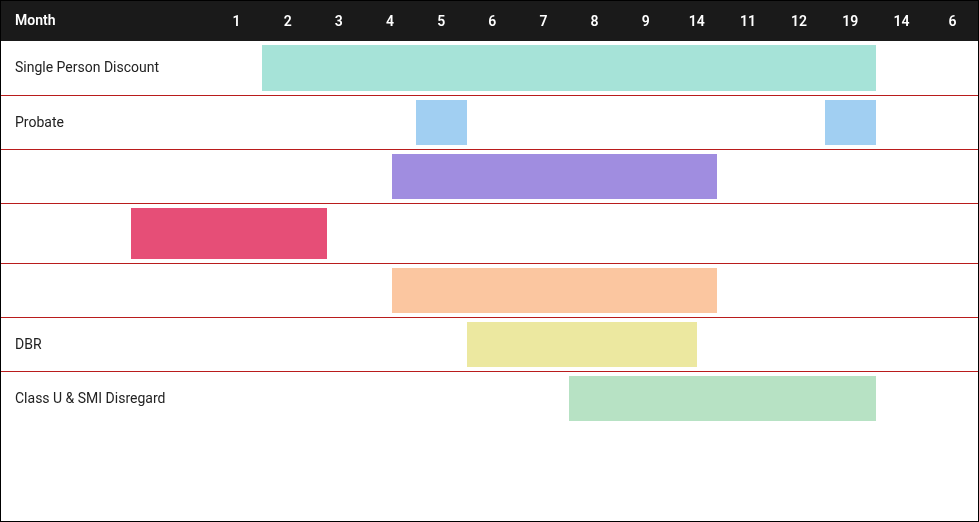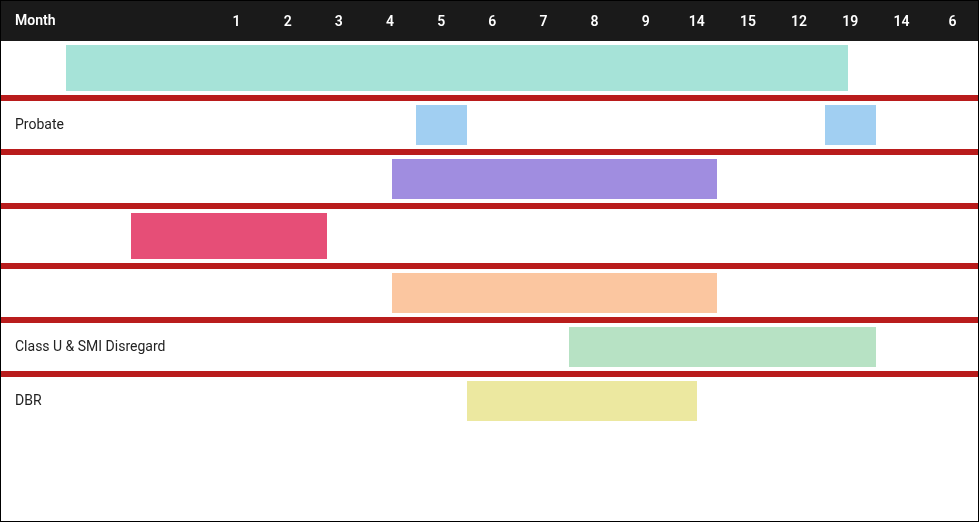--- a/index.html
+++ b/index.html
@@ -51,21 +51,21 @@
     flex: 1;
     text-align: center;
     font-weight: 600;
   }
   .data-rows {
     position: relative;
   }
   .data-row {
     display: flex;
     height: 54px;
-    border-top: 6px solid #b91c1c;
+    border-top: 1px solid #b91c1c;
   }
   .data-row:first-child { border-top: none; }
   .data-row.tall { height: 60px; }
   .row-chart {
     flex: 1;
     position: relative;
     height: 100%;
   }
   .bar {
     position: absolute;
@@ -84,30 +84,31 @@
           <div>1</div>
           <div>2</div>
           <div>3</div>
           <div>4</div>
           <div>5</div>
           <div>6</div>
           <div>7</div>
           <div>8</div>
           <div>9</div>
           <div>14</div>
-          <div>15</div>
+          <div>11</div>
           <div>12</div>
           <div>19</div>
           <div>14</div>
           <div>6</div>
         </div>
     </div>
   </div>
   <div class="data-rows" id="data-rows">
       <div class="data-row">
+        <div class="label-col">Single Person Discount</div>
         <div class="row-chart">
           <div class="bar" style="left: 6.66667%; width: 80%; background: rgb(166, 227, 216);"></div>
         </div>
       </div>
       <div class="data-row">
         <div class="label-col">Probate</div>
         <div class="row-chart">
           <div class="bar" style="left: 26.6667%; width: 6.66667%; background: rgb(161, 207, 242);"></div>
           <div class="bar" style="left: 80%; width: 6.66667%; background: rgb(161, 207, 242);"></div>
         </div>
@@ -121,25 +122,25 @@
         <div class="row-chart">
           <div class="bar" style="left: 13.3333%; width: 20%; background: rgb(230, 78, 119);"></div>
         </div>
       </div>
       <div class="data-row">
         <div class="row-chart">
           <div class="bar" style="left: 40%; width: 33.3333%; background: rgb(251, 198, 160);"></div>
         </div>
       </div>
       <div class="data-row">
+        <div class="label-col">DBR</div>
+        <div class="row-chart">
+          <div class="bar" style="left: 33.3333%; width: 30%; background: rgb(236, 232, 160);"></div>
+        </div>
+      </div>
+      <div class="data-row">
         <div class="label-col">Class U &amp; SMI Disregard</div>
         <div class="row-chart">
           <div class="bar" style="left: 46.6667%; width: 40%; background: rgb(183, 226, 196);"></div>
-        </div>
-      </div>
-      <div class="data-row">
-        <div class="label-col">DBR</div>
-        <div class="row-chart">
-          <div class="bar" style="left: 33.3333%; width: 30%; background: rgb(236, 232, 160);"></div>
         </div>
       </div>
     </div>
 </div>
 
 </body></html>

